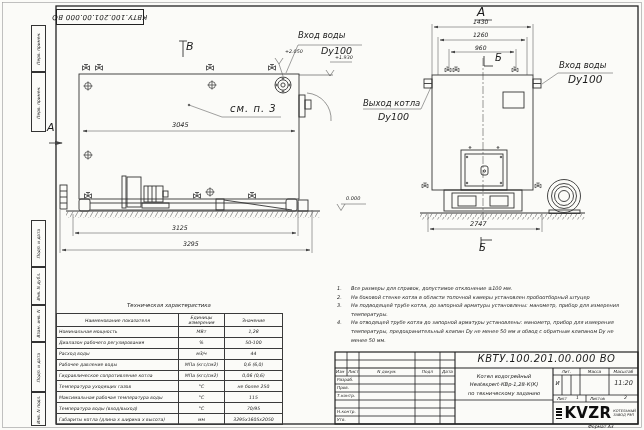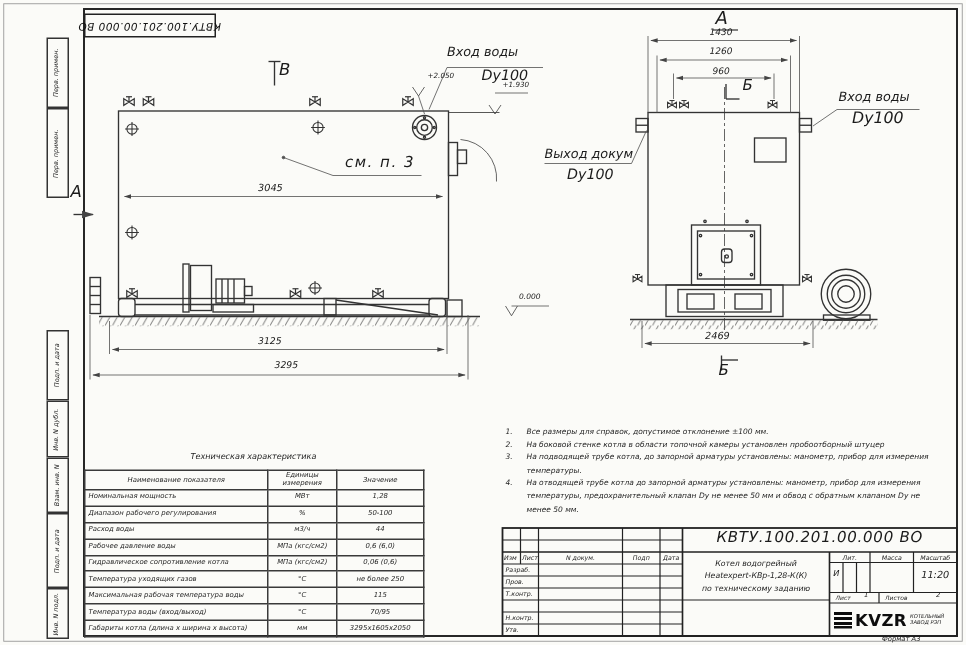--- a/index.html
+++ b/index.html
@@ -29,21 +29,21 @@
   td.c{text-align:center;}
   
   .notes{position:absolute;left:337px;top:284px;width:298px;}
   .note{display:grid;grid-template-columns:14px 1fr;font-size:5px;font-style:italic;
         color:#1e1e1e;line-height:1.72;}
   
   .tb-c{text-align:center;}
   .logo{position:absolute;left:556px;top:404px;width:80px;height:18px;display:flex;
         align-items:center;gap:2px;}
   .emblem{width:12px;height:11px;background:repeating-linear-gradient(180deg,#0d0d0d 0 2px,#fbfbf8 2px 3.2px);}
-  .kvzr{font-weight:bold;font-size:11px;color:#0d0d0d;letter-spacing:.3px;font-style:normal;}
+  .kvzr{font-weight:bold;font-size:15px;color:#0d0d0d;letter-spacing:.3px;font-style:normal;}
   .logosub{display:flex;flex-direction:column;font-size:3.5px;color:#1b1b1b;line-height:1.25;font-style:italic;}
 </style>
 </head>
 <body>
 
 <div class="sheet">
 
   <svg class="lines" width="644" height="430" viewBox="0 0 644 430">
     <defs>
       <marker id="da" viewBox="0 0 10 10" refX="9" refY="5" markerWidth="9" markerHeight="9" orient="auto-start-reverse">
@@ -286,24 +286,24 @@
   <span class="t" style="left:285px;top:50px;font-size:4.8px;">+2.050</span>
   <span class="t" style="left:335px;top:56px;font-size:4.8px;">+1.930</span>
   <span class="t" style="left:346px;top:196px;font-size:5px;">0.000</span>
 
   <span class="t" style="left:477px;top:6px;font-size:12px;">А</span>
   <span class="t" style="left:473px;top:19px;font-size:6px;">1430</span>
   <span class="t" style="left:473px;top:32px;font-size:6px;">1260</span>
   <span class="t" style="left:475px;top:44.5px;font-size:6px;">960</span>
   <span class="t" style="left:495px;top:53px;font-size:10px;">Б</span>
   <span class="t" style="left:479px;top:243px;font-size:10px;">Б</span>
-  <span class="t" style="left:470px;top:221px;font-size:6.5px;">2469</span>
+  <span class="t" style="left:470px;top:221px;font-size:6.5px;">2747</span>
   <span class="t" style="left:559px;top:61px;font-size:8.5px;">Вход воды</span>
   <span class="t" style="left:568px;top:74px;font-size:10.5px;">Dy100</span>
-  <span class="t" style="left:363px;top:99px;font-size:8.5px;">Выход докум</span>
+  <span class="t" style="left:363px;top:99px;font-size:8.5px;">Выход котла</span>
   <span class="t" style="left:378px;top:112px;font-size:9.5px;">Dy100</span>
 
   <div class="notes">
     <div class="note">
       <span>1.</span>
       <span class="pre">Все размеры для справок, допустимое отклонение ±100 мм.</span>
     </div>
     <div class="note">
       <span>2.</span>
       <span class="pre">На боковой стенке котла в области топочной камеры установлен пробоотборный штуцер</span>

